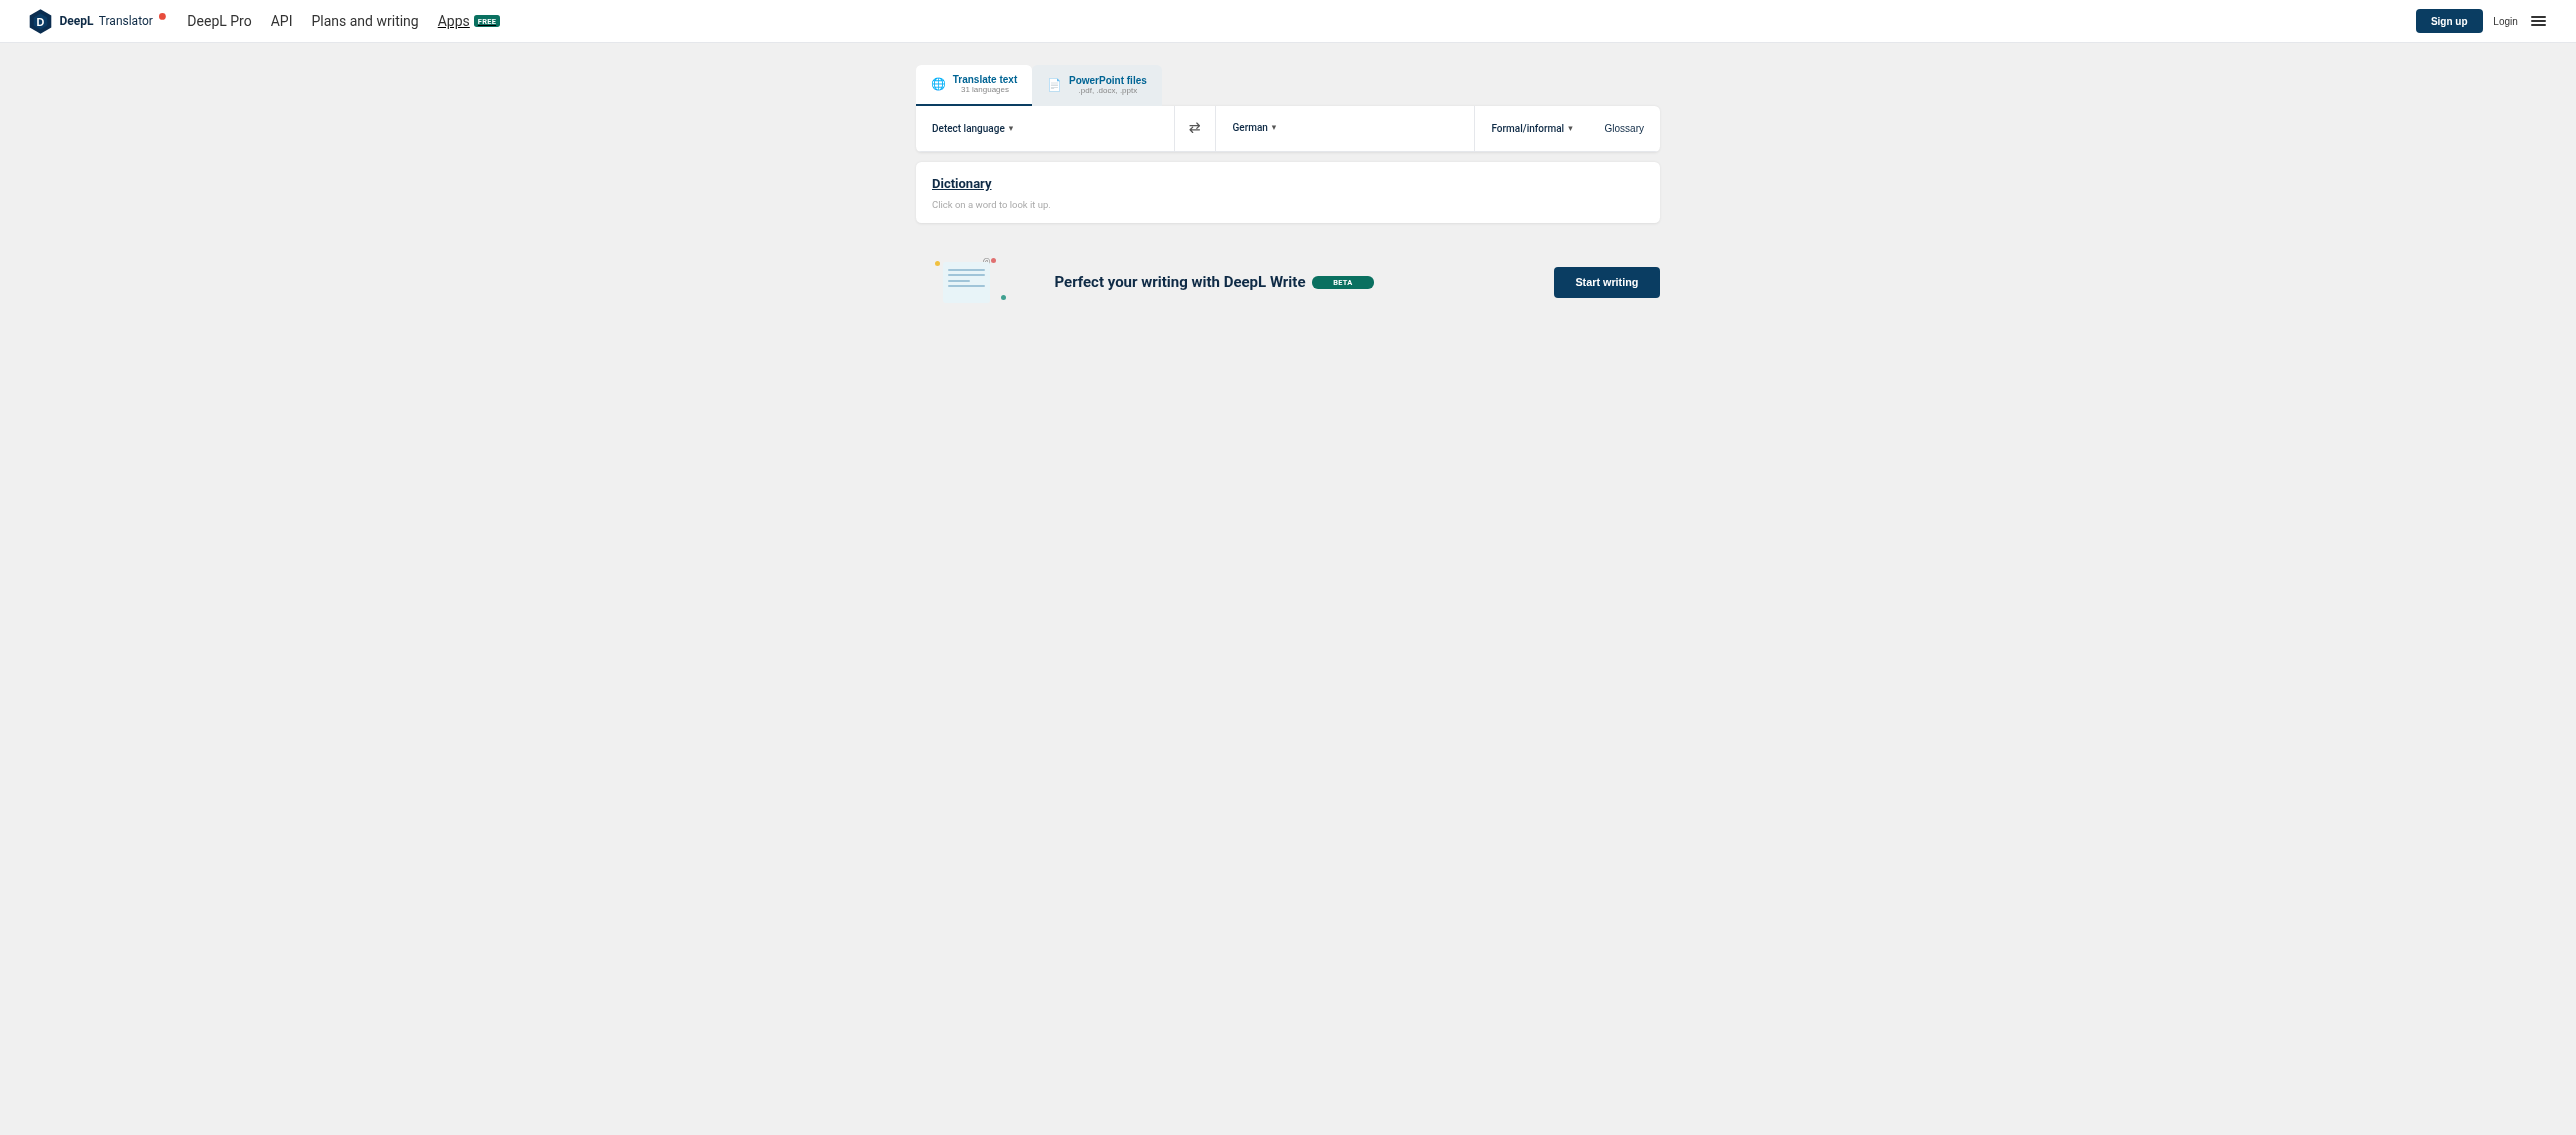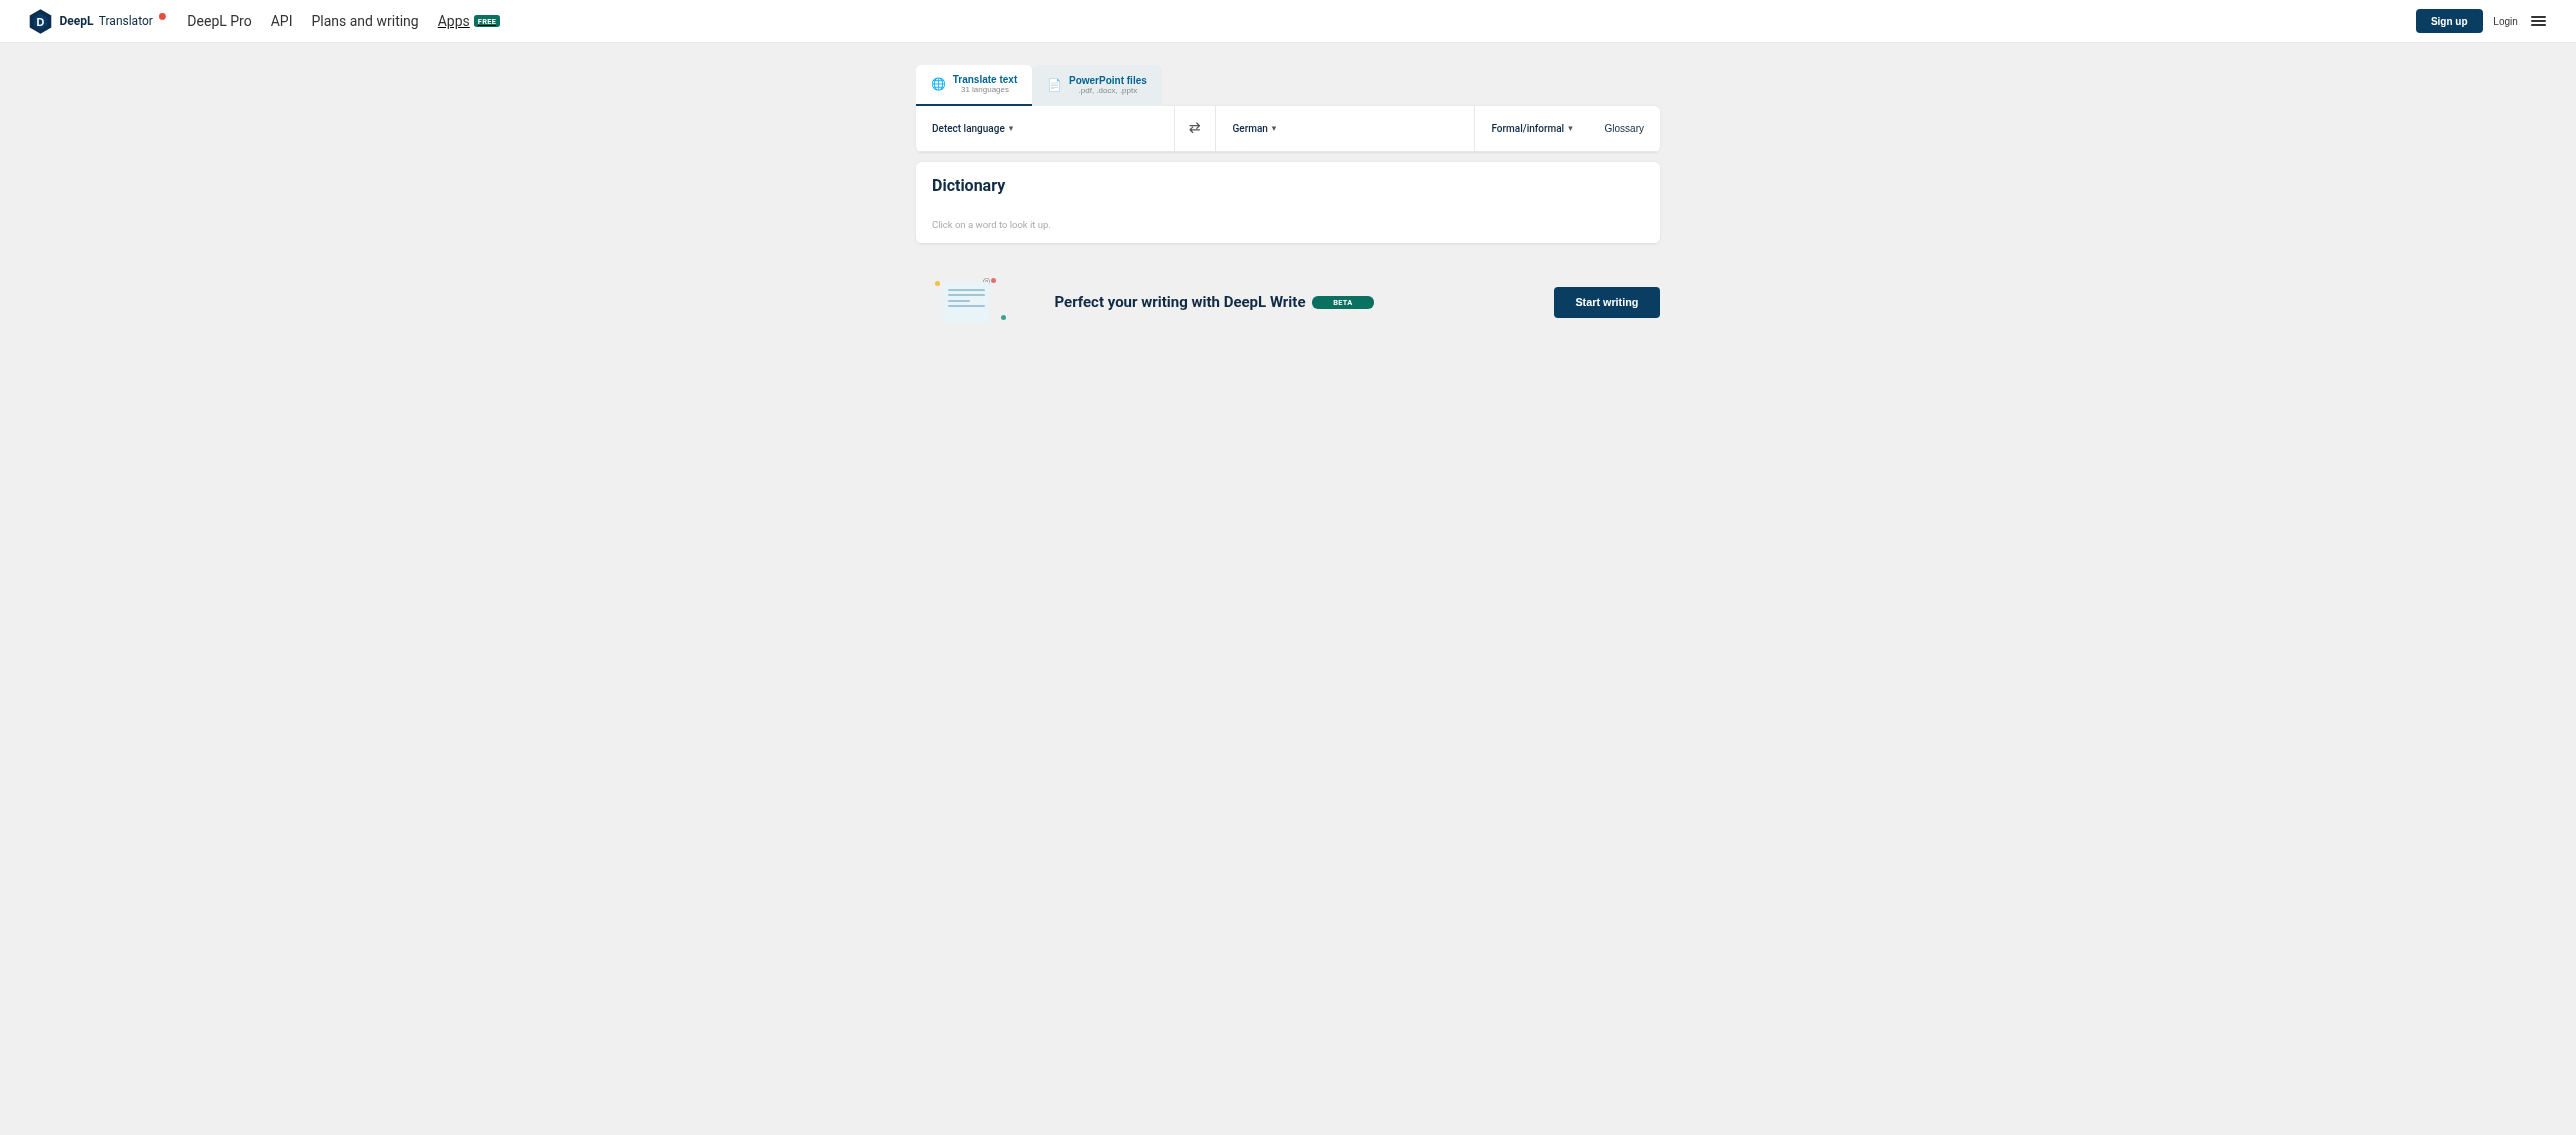--- a/index.html
+++ b/index.html
@@ -203,22 +203,21 @@
       font-size: 12px;
       color: #555;
       display: flex;
       align-items: center;
       justify-content: center;
       border-right: 0.7px solid #e5e7eb;
     }
     .lang-select-right {
       flex: 1;
       display: flex;
-      align-items: center;
-      padding: 4px 16px;
+      padding: 16px 16px;
       height: 100%;
       cursor: pointer;
       border-right: 0.7px solid #e5e7eb;
     }
     .formal-select {
       display: flex;
       align-items: center;
       padding: 0 16px;
       height: 100%;
       cursor: pointer;
@@ -279,24 +278,25 @@
 
     
     .dictionary-section {
       background: #fff;
       border-radius: 5.4px;
       box-shadow: 0 0.7px 2.7px rgba(0,0,0,0.08);
       margin-top: 10.8px;
       padding: 13.5px 16px;
     }
     .dictionary-title {
-      font-size: 16px;
+      font-size: 13px;
       font-weight: 700;
       color: #0f2b46;
-      margin-bottom: 24px;
+      margin-bottom: 8px;
+      text-decoration: underline;
     }
     .dictionary-hint {
       font-size: 9.5px;
       color: #aaa;
     }
 
     
     .write-banner {
       display: flex;
       align-items: center;

